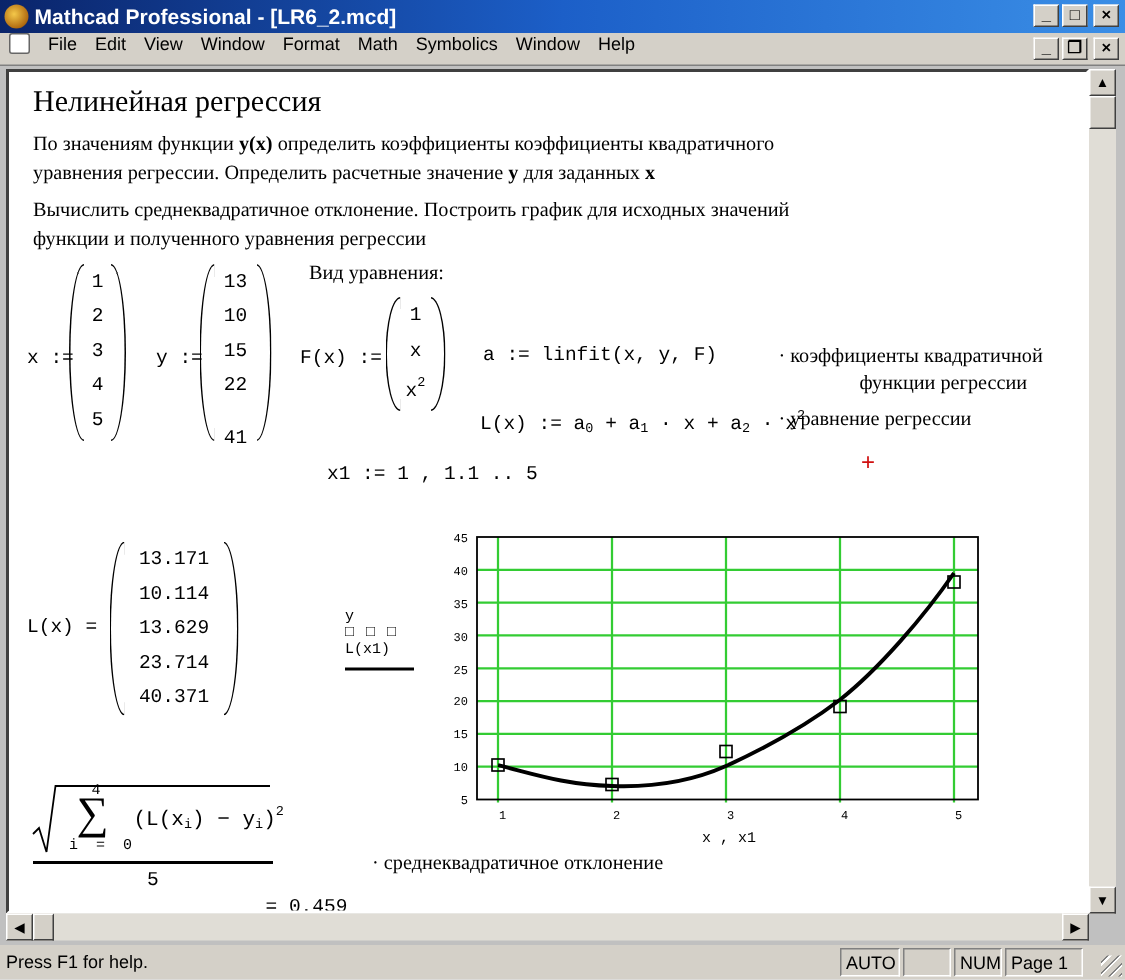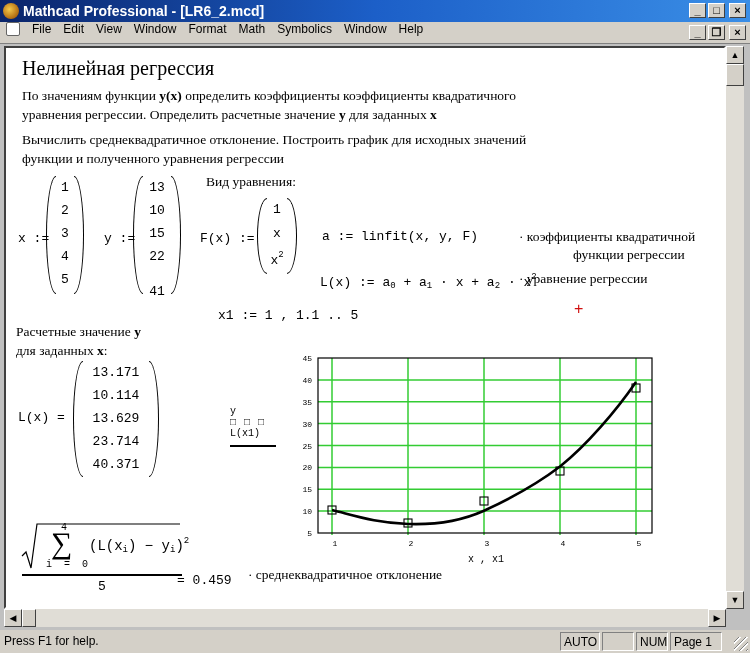--- a/index.html
+++ b/index.html
@@ -127,24 +127,20 @@
 
     <div class="abs mono" style="left:314px; top:224px;text-align:right;">
       <span>L(x) := a</span><span class="sub">0</span><span> + a</span><span class="sub">1</span><span> · x + a</span><span class="sub">2</span><span> · x</span><span class="sup">2</span>
     </div>
     <div class="abs serif" style="left:513px; top:223px; font-size:13.5px;">· уравнение регрессии</div>
 
     <div class="abs mono" style="left:212px; top:260px;">x1 := 1 , 1.1 ..  5</div>
 
     <div class="abs" style="left:568px; top:252px; color:#d01010; font-size:16px;">+</div>
 
-    <div class="abs serif" style="left:10px; top:274px; font-size:13.5px; line-height:19px;">
-      <div><span>Расчетные значение </span><b>y</b></div>
-      <div><span>для заданных </span><b>x</b><span>:</span></div>
-    </div>
 
     <div class="abs mono" style="left:12px; top:362px;">L(x) =</div>
     <div class="mat" style="left:67px; top:313px; width:86px; height:116px;">
       <div class="paren l"></div>
       <div class="paren r"></div>
       <div class="cell" style="top:4px;">13.171</div>
       <div class="cell" style="top:27px;">10.114</div>
       <div class="cell" style="top:50px;">13.629</div>
       <div class="cell" style="top:73px;">23.714</div>
       <div class="cell" style="top:96px;">40.371</div>
@@ -206,21 +202,21 @@
       <svg class="abs" style="left:4px; top:4px;" width="160" height="50">
         <polyline points="2,34 6,30 11,46 17,2 160,2" fill="none" stroke="#000" stroke-width="1.2"></polyline>
       </svg>
       <div class="abs mono" style="left:45px; top:4px; font-size:10px;">4</div>
       <div class="abs serif" style="left:35px; top:8px; font-size:30px;">∑</div>
       <div class="abs mono" style="left:30px; top:41px; font-size:10px; white-space:pre;">i  =  0</div>
       <div class="abs mono" style="left:73px; top:18px; font-size:14px;"><span>(L(x</span><span class="sub">i</span><span>) − y</span><span class="sub">i</span><span>)</span><span class="sup">2</span></div>
       <div class="abs" style="left:6px; top:56px; width:160px; height:1.5px; background:#000;"></div>
       <div class="abs mono" style="left:82px; top:61px; font-size:13px;">5</div>
     </div>
-    <div class="abs mono" style="left:171px; top:525px;">= 0.459</div>
+    <div class="abs mono" style="left:171px; top:549px;">= 0.459</div>
     <div class="abs serif" style="left:242px; top:519px; font-size:13.5px;">· среднеквадратичное отклонение</div>
   </div>
 </div>
 
 <div class="vscroll">
   <div class="sbtn" style="left:0; top:0;">▲</div>
   <div class="thumb" style="left:0; top:18px; width:18px; height:22px;"></div>
   <div class="sbtn" style="left:0; top:545px;">▼</div>
 </div>
 

